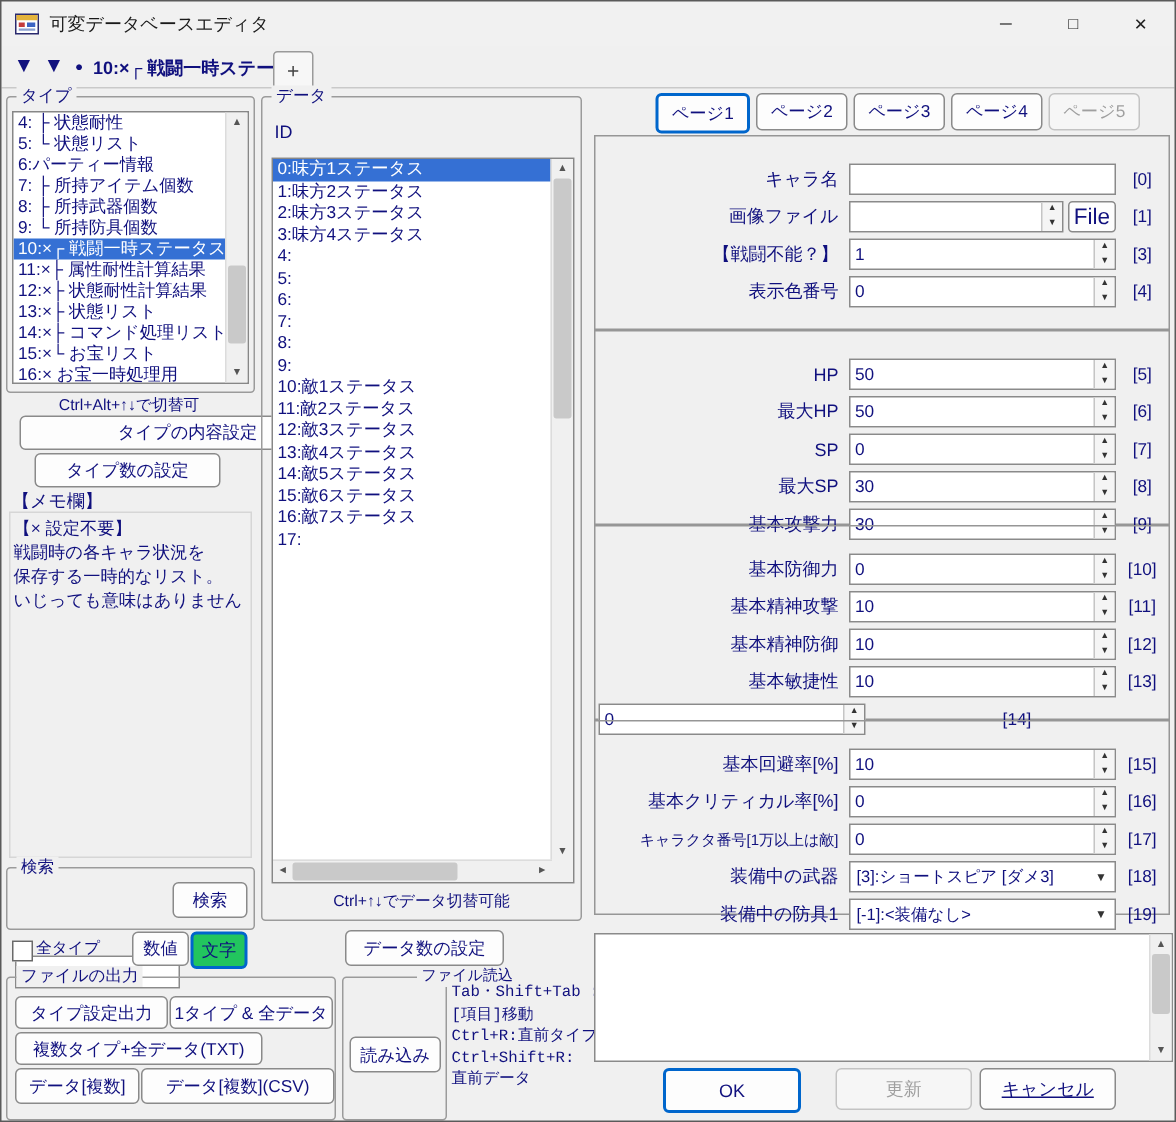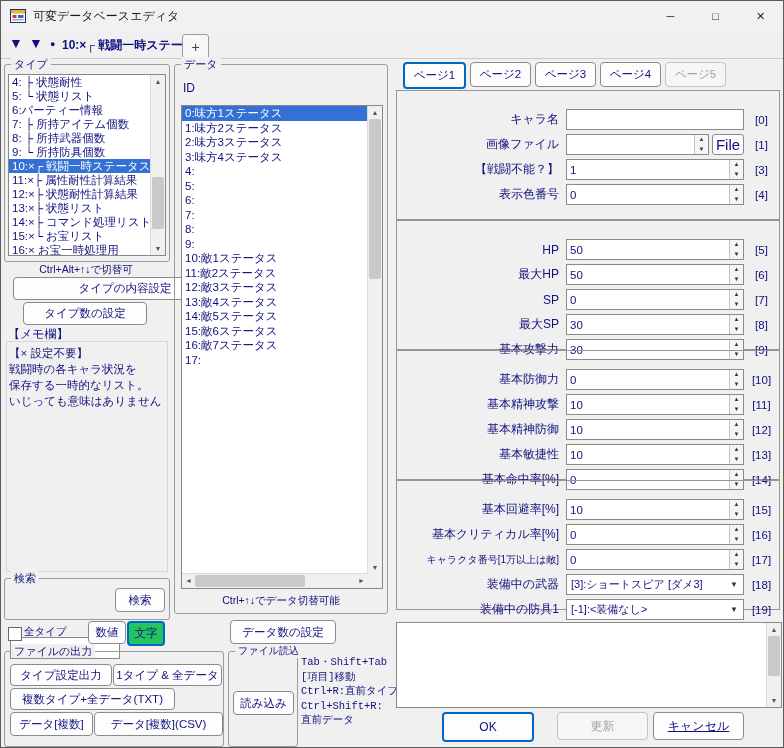--- a/index.html
+++ b/index.html
@@ -79,27 +79,27 @@
   
   [data-name="data-panel"]{left:174px;top:64px;width:212px;height:548px;}
   [data-name="data-id-label"]{position:absolute;left:8px;top:16px;font-size:12px;}
   [data-name="data-id-input"]{position:absolute;left:26px;top:12px;width:157px;height:21px;}
   [data-name="data-list-box"]{left:6px;top:40px;width:200px;height:482px;}
   [data-name="data-list-box"] .list-inner{bottom:14px;}
   [data-name="data-list-box"] .vsb{bottom:14px;}
   [data-name="data-switch-hint"]{position:absolute;left:0;top:529px;width:100%;text-align:center;font-size:10.5px;}
   [data-name="data-count-button"]{position:absolute;left:230px;top:620px;width:104px;height:22px;}
   [data-name="file-load-panel"]{left:228px;top:651px;width:68px;height:94px;}
-  [data-name="file-load-panel"] .legend{font-size:10px;}
+  [data-name="file-load-panel"] .legend{font-size:10px;margin-left:43px;}
   [data-name="load-button"]{position:absolute;left:4px;top:39px;width:59px;height:22px;}
   [data-name="shortcut-hints"]{position:absolute;left:301px;top:655px;width:95px;}
   .hintline{font-size:10.5px;line-height:14.5px;color:#10107e;white-space:nowrap;font-family:Liberation Mono, monospace;}
 
   
-  [data-name="page-tabs"]{position:absolute;left:403px;top:62px;height:15px;display:flex;gap:4px;}
+  [data-name="page-tabs"]{position:absolute;left:437px;top:62px;height:15px;display:flex;gap:4px;}
   .tab{width:59px;height:23px;font-size:11.5px;}
 
   .fieldbox{position:absolute;left:396px;width:384px;height:130px;border:1px solid #969696;padding:16px 0 0 2px;box-sizing:border-box;}
   [data-name="field-box-1"]{top:90px;}
   [data-name="field-box-2"]{top:220px;}
   [data-name="field-box-3"]{top:350px;}
   [data-name="field-box-4"]{top:480px;}
   .frow{display:flex;align-items:center;height:25px;}
   .flabel{width:160px;text-align:right;padding-right:7px;font-size:12px;color:#10107e;white-space:nowrap;flex:0 0 auto;}
   .flabel.small{font-size:10px;}
@@ -433,21 +433,20 @@
           <span class="ival" data-name="field-value">10</span>
           <div class="fspin" data-name="spinner">
             <span data-name="spinner-up-icon">▲</span>
             <span data-name="spinner-down-icon">▼</span>
           </div>
         </div>
       </div>
       <div class="findex" data-name="field-index">[13]</div>
     </div>
     <div class="frow" data-name="field-row">
-      <div class="flabel" data-name="field-label">基本命中率[%]</div>
       <div class="fctrl" data-name="field-control">
         <div class="finput" data-name="field-input">
           <span class="ival" data-name="field-value">0</span>
           <div class="fspin" data-name="spinner">
             <span data-name="spinner-up-icon">▲</span>
             <span data-name="spinner-down-icon">▼</span>
           </div>
         </div>
       </div>
       <div class="findex" data-name="field-index">[14]</div>

